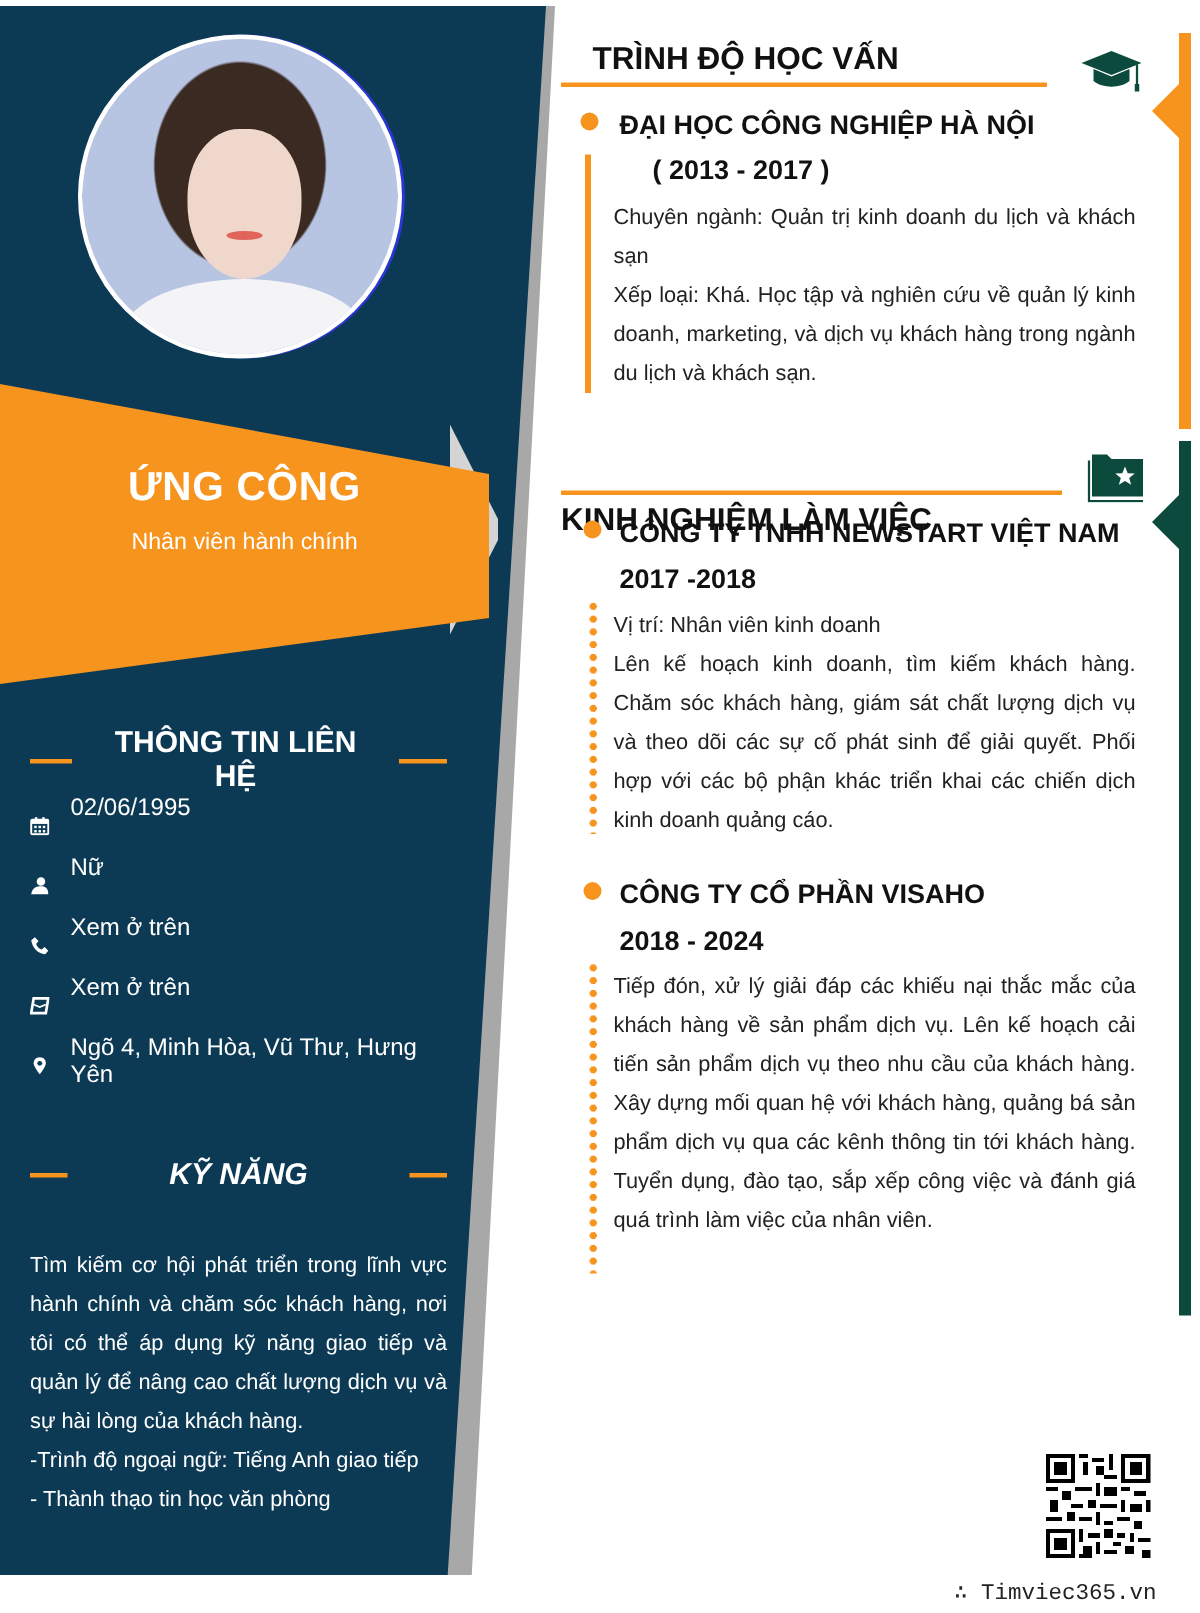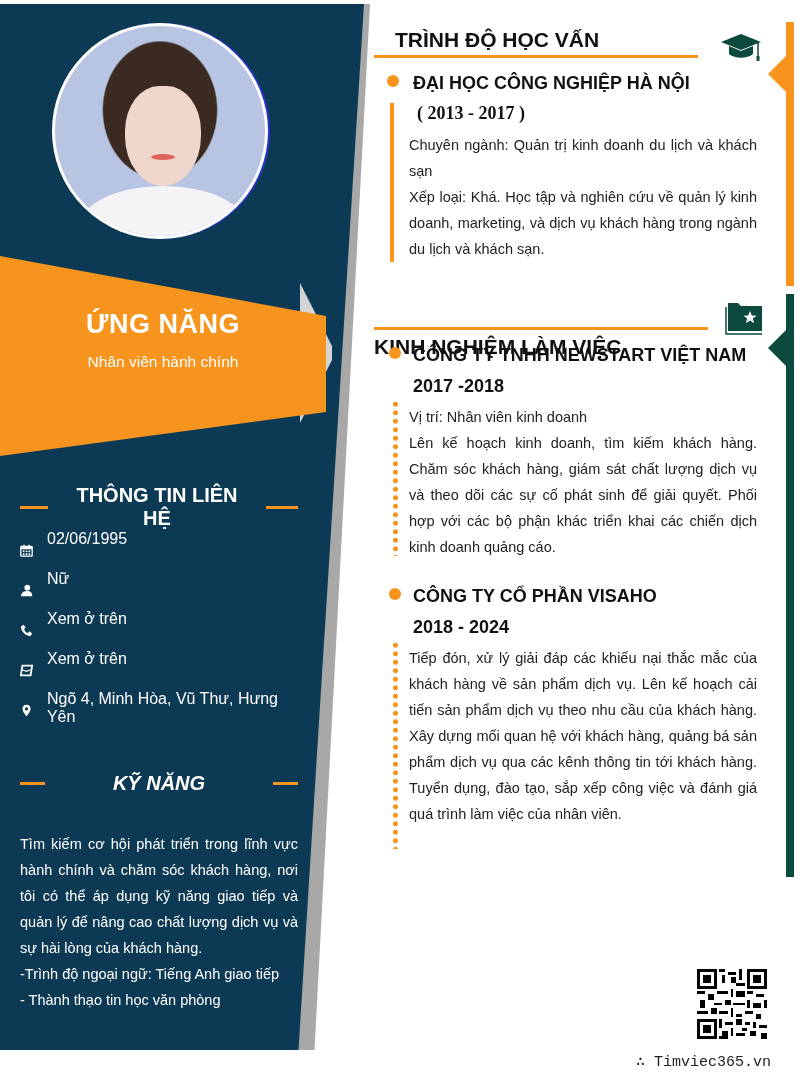--- a/index.html
+++ b/index.html
@@ -120,21 +120,21 @@
 <div class="left-panel"></div>
 <div class="gray-notch"></div>
 <div class="orange-banner"></div>
 
 <div class="avatar">
   <div class="face"></div>
   <div class="lips"></div>
   <div class="shirt"></div>
 </div>
 
-<div class="candidate-name">ỨNG NĂNG</div>
+<div class="candidate-name">ỨNG CÔNG</div>
 <div class="candidate-title">Nhân viên hành chính</div>
 
 <div class="left-heading" style="top:484px;gap:28px;">
   <span class="dash"></span>
   <span class="txt">THÔNG TIN LIÊN HỆ</span>
   <span class="dash" style="width:32px;"></span>
 </div>
 
 <div class="contact-list">
   <div class="contact-item">
@@ -213,21 +213,21 @@
       <path d="M10 13 L10 21 C16 26 28 26 34 21 L34 13 L22 18 Z" fill="#0b4a3c"></path>
       <line x1="39" y1="10" x2="39" y2="24" stroke="#0b4a3c" stroke-width="1.5"></line>
       <rect x="37.5" y="23" width="3" height="5" fill="#0b4a3c"></rect>
     </svg>
 </div>
 <div class="side-bar" style="top:22px; height:264px; background:#f7941d;"></div>
 <div class="side-arrow" style="top:54px; background:#f7941d; clip-path:polygon(0 50%, 100% 0, 100% 100%);"></div>
 
 <div class="bullet-dot" style="left:387px; top:75px;"></div>
 <div class="item-heading" style="left:413px; top:73px;">ĐẠI HỌC CÔNG NGHIỆP HÀ NỘI</div>
-<div class="item-heading" style="left:417px; top:103px;font-family:Liberation Serif, serif;">( 2013 - 2017 )</div>
+<div class="item-heading" style="left:435px; top:103px;">( 2013 - 2017 )</div>
 <div class="solid-line" style="left:390px; top:103px; height:159px;"></div>
 <div class="item-body" style="top:132px;">
   <div>Chuyên ngành: Quản trị kinh doanh du lịch và khách sạn</div>
   <div>Xếp loại: Khá. Học tập và nghiên cứu về quản lý kinh doanh, marketing, và dịch vụ khách hàng trong ngành du lịch và khách sạn.</div>
 </div>
 
 <div class="section-title" style="top:299px;margin-top:36px;">KINH NGHIỆM LÀM VIỆC</div>
 <div class="section-rule" style="top:327px; width:334px;"></div>
 <div class="section-icon" style="left:724px; top:301px; width:40px; height:34px;">
   <svg viewBox="0 0 40 34" width="40" height="34">

